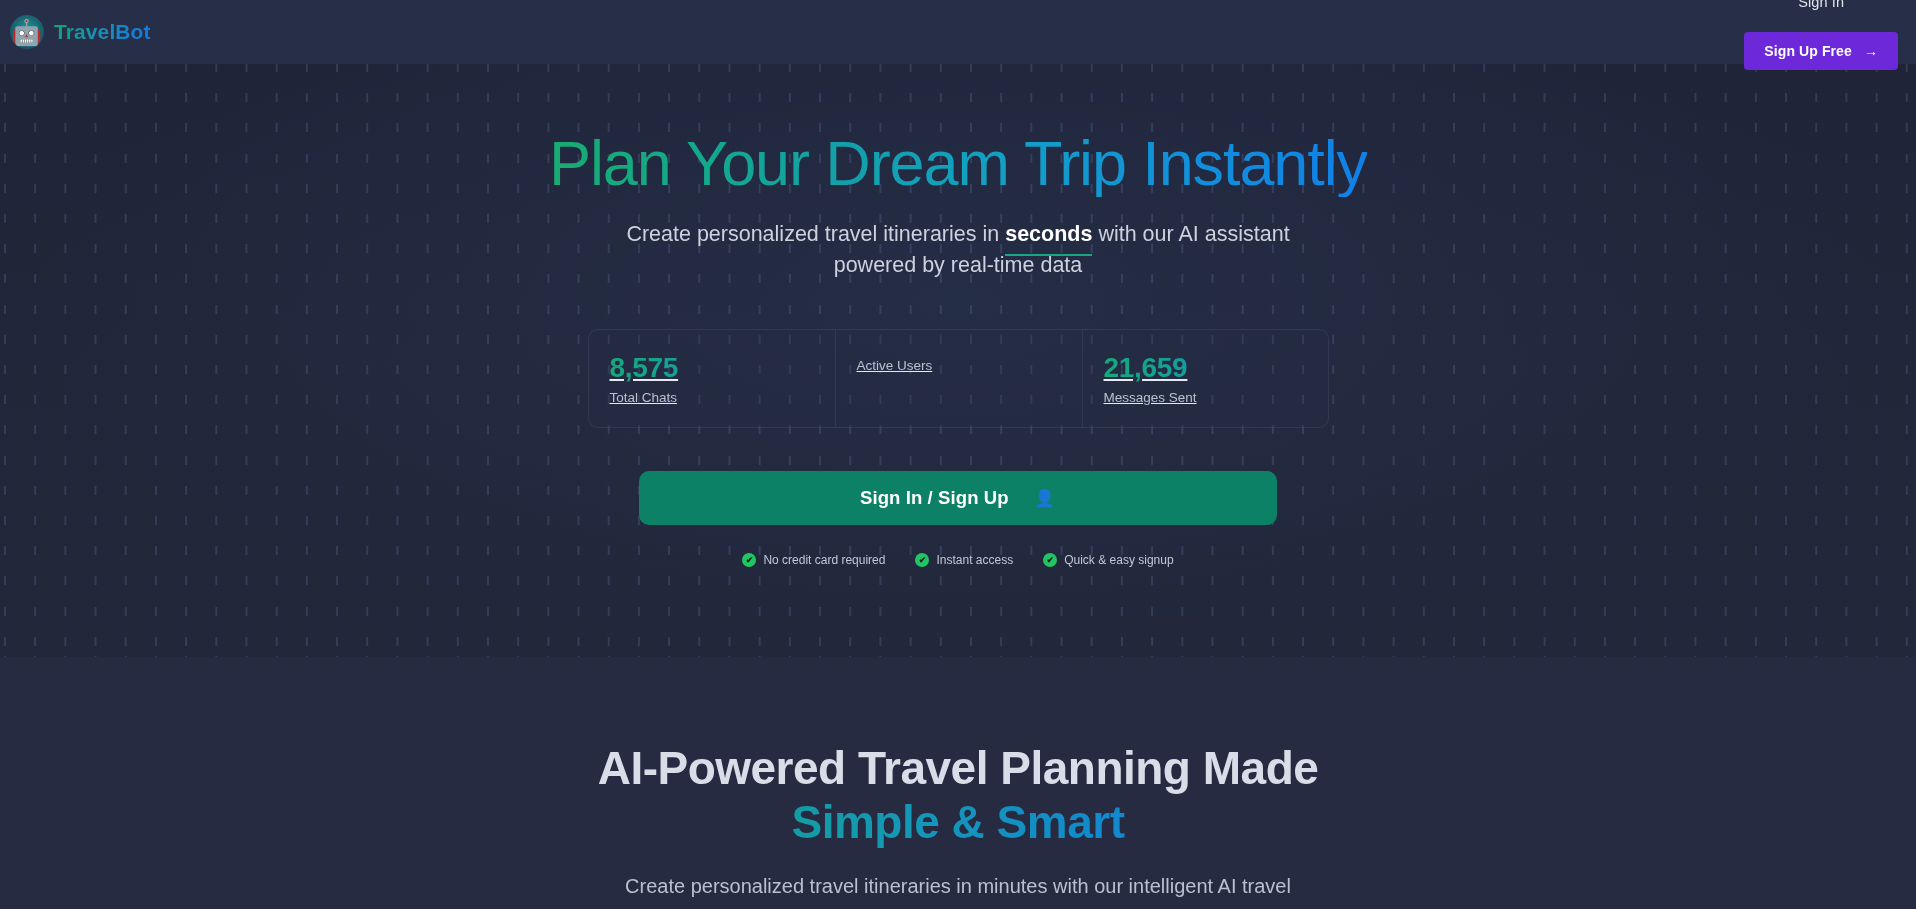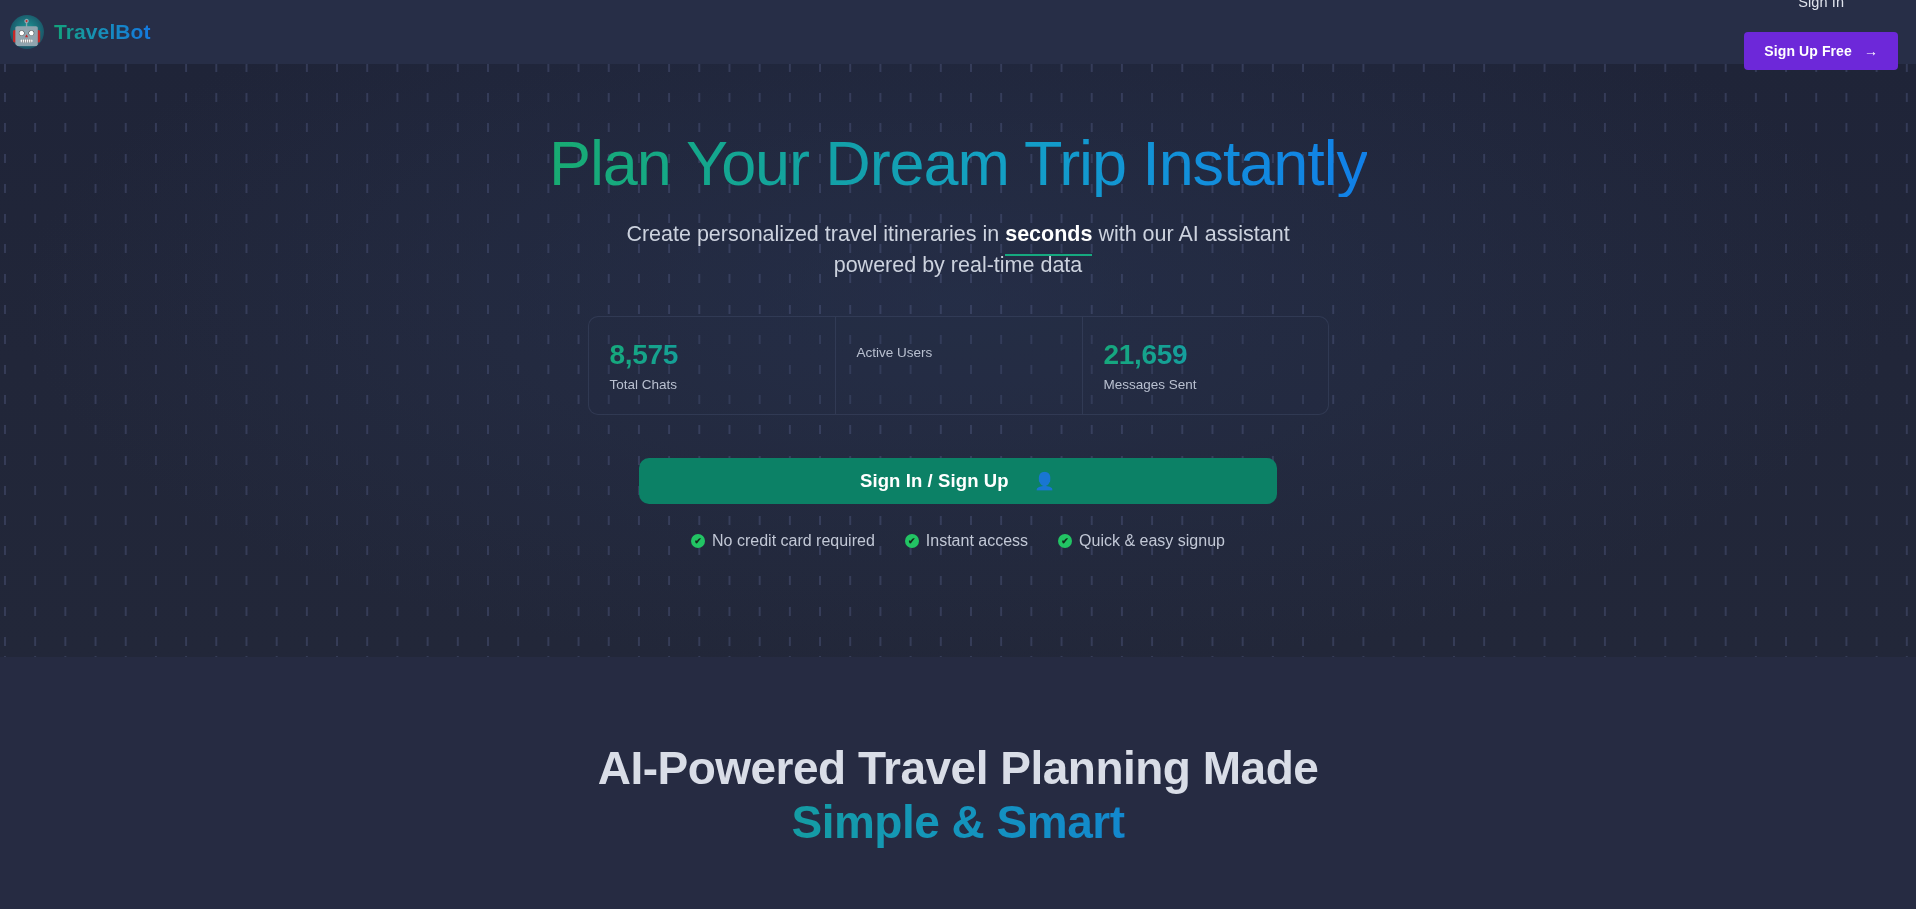--- a/index.html
+++ b/index.html
@@ -106,22 +106,23 @@
     font-weight:400;
   }
   .hero-sub .hl{
     font-weight:bold;color:#ffffff;
     border-bottom:2.5px solid #16a97f;
     padding-bottom:8px;
   }
 
   
   .stats{
-    margin-top:36px;
+    margin-top:49px;
     display:flex;
+    text-decoration:underline;
   }
   .stat{
     width:247px;
     padding:22px 0 22px 0;
     border:1px solid rgba(120,132,170,.17);
     border-right:none;
     display:flex;flex-direction:column;
     padding-left:21px;
     background:rgba(38,46,70,.22);
   }
@@ -135,21 +136,21 @@
     line-height:1.14;
   }
   .stat-label{
     margin-top:6px;
     font-size:13.5px;color:#b9c0d0;font-weight:500;
   }
 
   
   .cta-btn{
     margin-top:43px;
-    width:638px;height:46px;
+    width:638px;height:54px;
     background:#0c8166;
     border:none;border-radius:10px;
     color:#fff;
     font-family:inherit;
     font-size:18.5px;font-weight:bold;
     display:flex;align-items:center;justify-content:center;gap:26px;
     cursor:pointer;letter-spacing:.1px;
   }
   .cta-btn .person{ font-size:17px; line-height:1; }
 
@@ -158,21 +159,21 @@
     margin-top:28px;
     display:flex;align-items:center;gap:30px;
   }
   .feature{ display:flex;align-items:center;gap:7px; }
   .check{
     width:14px;height:14px;border-radius:50%;
     background:#22c464;
     display:flex;align-items:center;justify-content:center;
     font-size:9px;color:#132a1b;font-weight:bold;line-height:1;
   }
-  .feature-label{ font-size:16px;color:#c2c8d6; }
+  .feature-label{ font-size:12px;color:#c2c8d6; }
 
   
   .section2{
     position:relative;
     height:252px;
     background:#262b42;
     display:flex;flex-direction:column;align-items:center;
     padding-top:84px;
     text-align:center;
   }
@@ -255,13 +256,14 @@
     </div>
 
   </div>
 </div>
 
 <div class="section2">
   <h2 class="s2-title">
     <span>AI-Powered Travel Planning Made</span>
     <span class="s2-title-accent">Simple &amp; Smart</span>
   </h2>
+  <p class="s2-sub">Create personalized travel itineraries in minutes with our intelligent AI travel</p>
 </div>
 
 </body></html>

